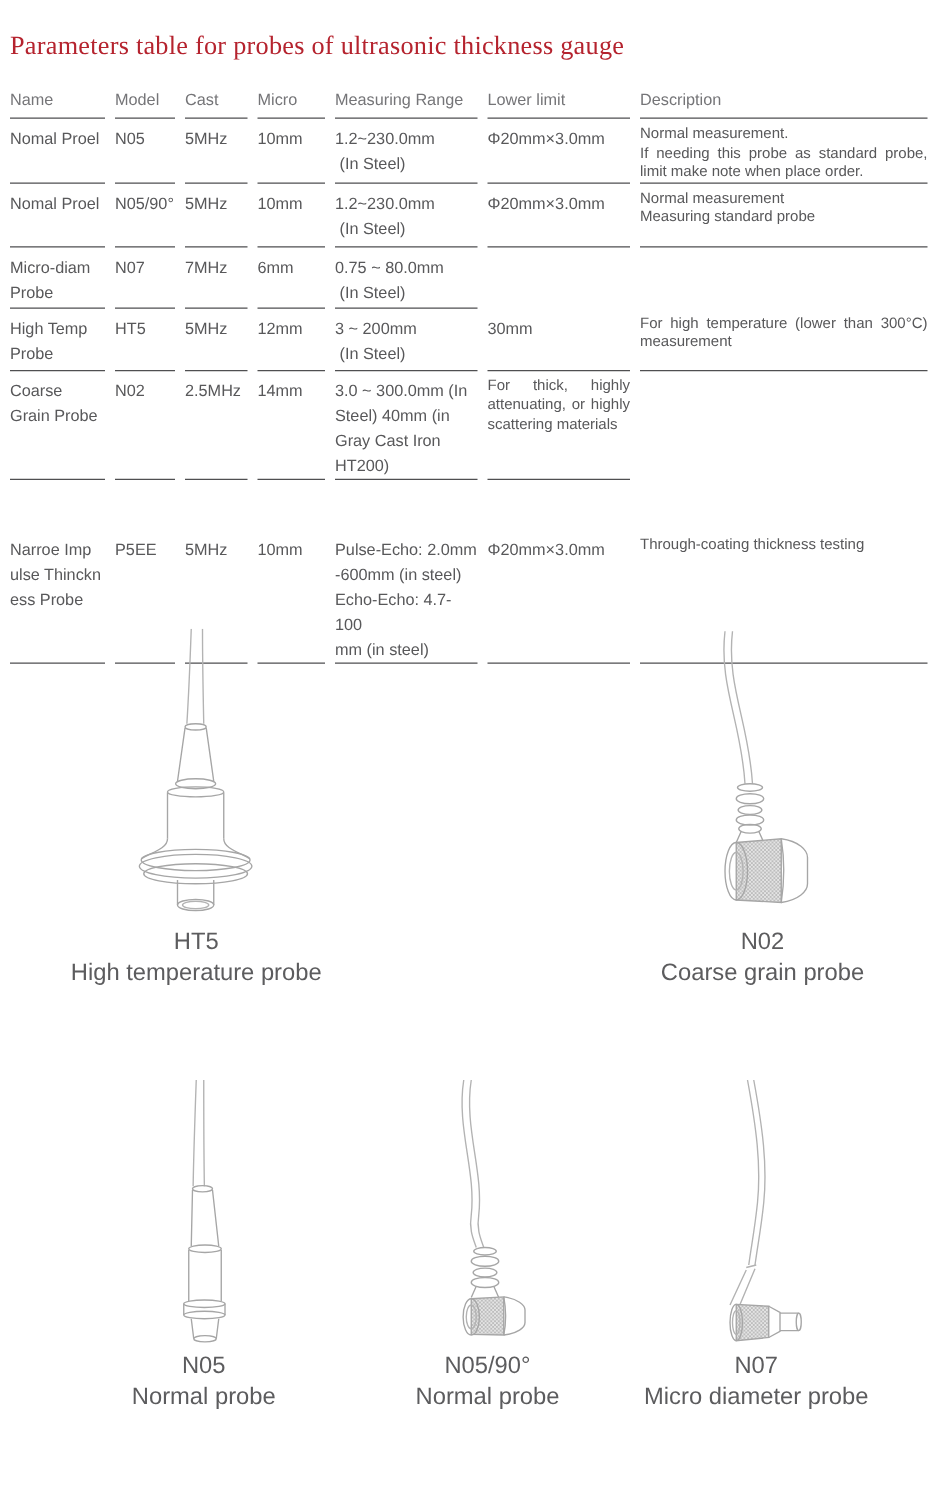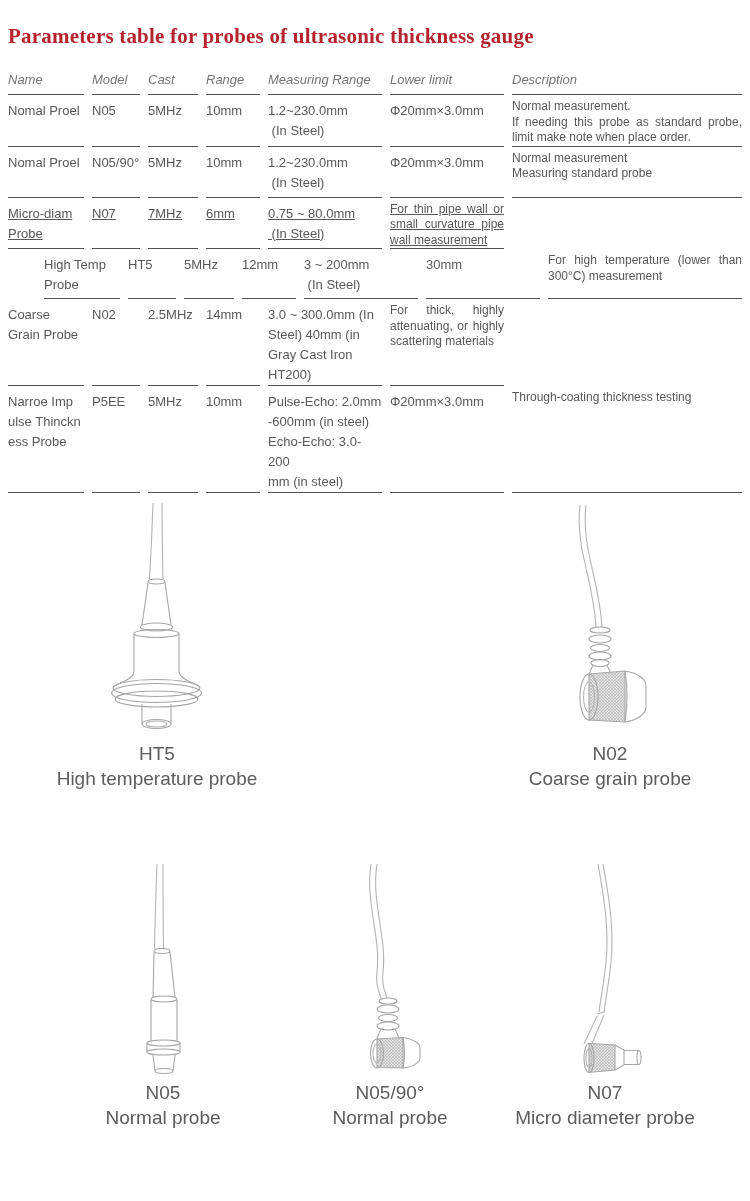--- a/index.html
+++ b/index.html
@@ -1,34 +1,34 @@
 <!DOCTYPE html>
 <html><head>
 <meta charset="utf-8">
 <style>
   html,body{margin:0;padding:0;background:#ffffff;}
   .page{position:relative;width:750px;height:1201px;background:#fff;
         font-family:"Liberation Sans","DejaVu Sans",sans-serif;overflow:hidden;}
 
   .title{position:absolute;left:8px;top:24px;margin:0;
          font-family:"Liberation Serif","DejaVu Serif",serif;
-         font-weight:bold;font-size:21px;color:#b5232e;letter-spacing:0.2px;}
+         font-weight:normal;font-size:21px;color:#b5232e;letter-spacing:0.2px;}
 
   
   .ptable{position:absolute;left:8px;top:72px;width:734px;color:#58585a;}
   .trow{display:grid;grid-template-columns:76px 48px 50px 54px 114px 114px 1fr;
         column-gap:8px;}
   .trow > div{border-bottom:1px solid #4f4f51;}
-  .thead > div{font-size:13px;color:#757578;padding-bottom:7px;font-style:italic;}
+  .thead > div{font-size:13px;color:#757578;padding-bottom:7px;}
   .cell{font-size:13px;line-height:20px;padding-top:6px;}
   .c-name,.c-range{white-space:pre-line;}
   .c-desc{font-size:12px;line-height:15.5px;padding-top:4px;
           white-space:pre-line;text-align:justify;text-align-last:left;}
-  .row-1{min-height:49px;}.row-2{min-height:51px;}.row-3{min-height:49px;text-decoration:underline;}
-  .row-4{min-height:50px;margin-left:36px;}.row-5{min-height:59px;}.row-6{min-height:90px;}
+  .row-1{min-height:49px;}.row-2{min-height:51px;}.row-3{min-height:49px;}
+  .row-4{min-height:50px;}.row-5{min-height:59px;}.row-6{min-height:90px;margin-top:40px;}
 
   
   .fig{position:absolute;width:300px;text-align:center;color:#5f5f61;}
   .fig svg{display:block;margin:0 auto;}
   .fig-model,.fig-name{font-size:19px;line-height:25px;font-weight:300;color:#5c5c5e;}
   .fig-ht5{left:7px;top:503px;}
   .fig-n02{left:460px;top:503px;}
   .fig-n05{left:13px;top:862px;}
   .fig-n0590{left:240px;top:862px;}
   .fig-n07{left:455px;top:862px;}
@@ -50,21 +50,21 @@
         <path d="M0,3 L3,0 M0,0 L3,3" stroke="#a3a3a3" stroke-width="0.45"></path>
       </pattern>
     </defs>
   </svg>
 
   <div class="ptable">
     <div class="trow thead">
       <div>Name</div>
       <div>Model</div>
       <div>Cast</div>
-      <div>Range</div>
+      <div>Micro</div>
       <div>Measuring Range</div>
       <div>Lower limit</div>
       <div>Description</div>
     </div>
 
     <div class="trow row-1">
       <div class="cell c-name">Nomal Proel</div>
       <div class="cell">N05</div>
       <div class="cell">5MHz</div>
       <div class="cell">10mm</div>
@@ -87,21 +87,20 @@
 Measuring standard probe</div>
     </div>
 
     <div class="trow row-3">
       <div class="cell c-name">Micro-diam Probe</div>
       <div class="cell">N07</div>
       <div class="cell">7MHz</div>
       <div class="cell">6mm</div>
       <div class="cell c-range">0.75 ~ 80.0mm
 &nbsp;(In Steel)</div>
-      <div class="cell c-desc">For thin pipe wall or small curvature pipe wall measurement</div>
     </div>
 
     <div class="trow row-4">
       <div class="cell c-name">High Temp Probe</div>
       <div class="cell">HT5</div>
       <div class="cell">5MHz</div>
       <div class="cell">12mm</div>
       <div class="cell c-range">3 ~ 200mm
 &nbsp;(In Steel)</div>
       <div class="cell">30mm</div>
@@ -119,21 +118,21 @@
 
     <div class="trow row-6">
       <div class="cell c-name">Narroe Imp
 ulse Thinckn
 ess Probe</div>
       <div class="cell">P5EE</div>
       <div class="cell">5MHz</div>
       <div class="cell">10mm</div>
       <div class="cell c-range">Pulse-Echo: 2.0mm
 -600mm (in steel)
-Echo-Echo: 3.0-200
+Echo-Echo: 4.7-100
 mm (in steel)</div>
       <div class="cell">Φ20mm×3.0mm</div>
       <div class="cell c-desc">Through-coating thickness testing</div>
     </div>
   </div>
 
   <div class="fig fig-ht5">
     <svg width="140" height="238" viewBox="0 0 140 238">
       <path class="lineart" d="M66,0 C65,28 64,52 62.5,76 M75,0 C75,28 75.5,52 76,76"></path>
       <ellipse class="lineart2" cx="69.5" cy="78.5" rx="8.5" ry="2.5"></ellipse>

